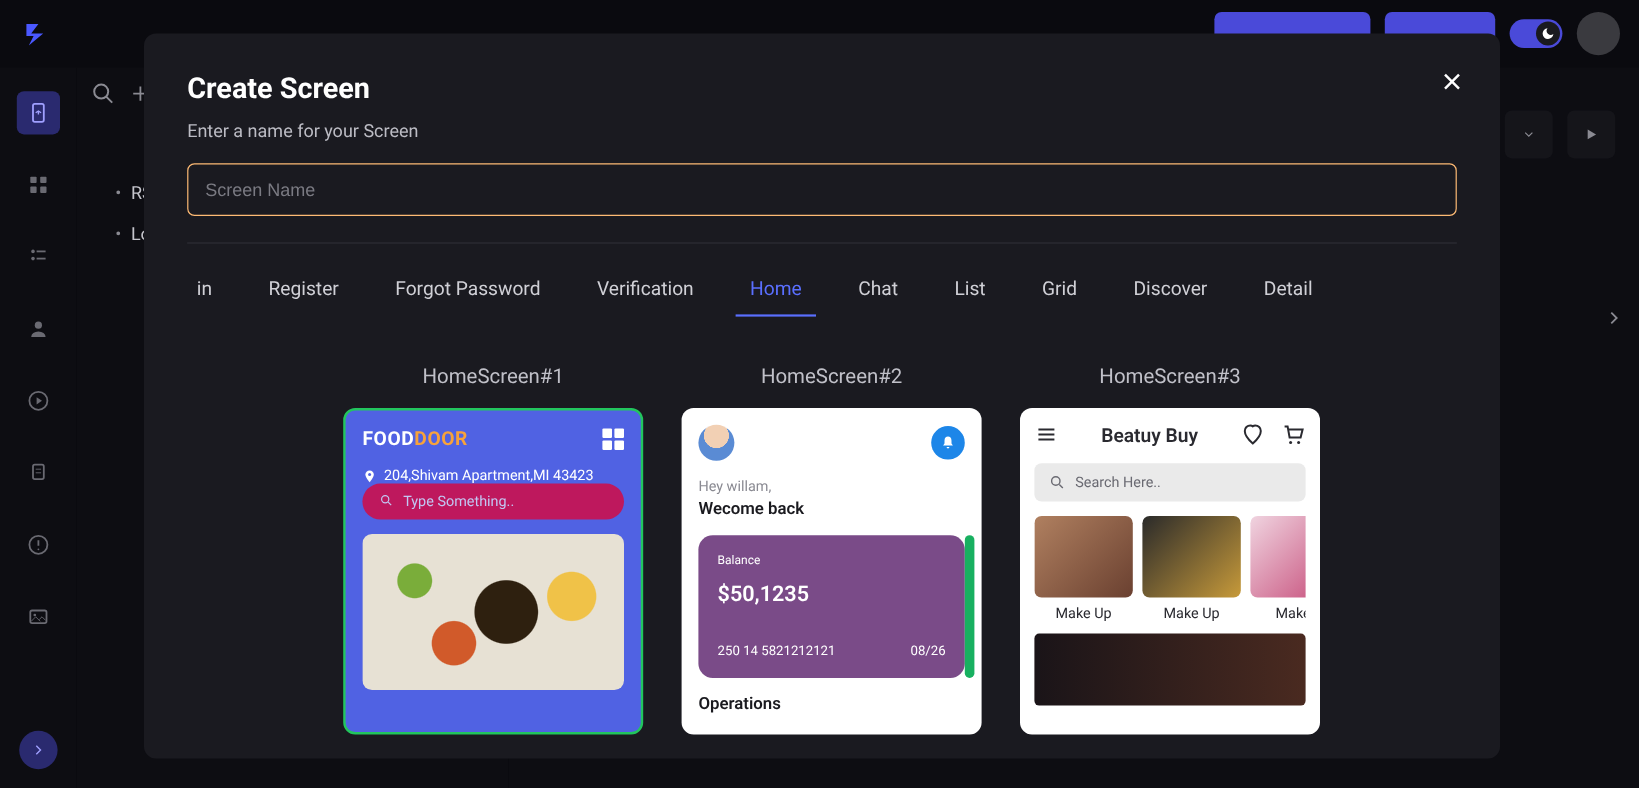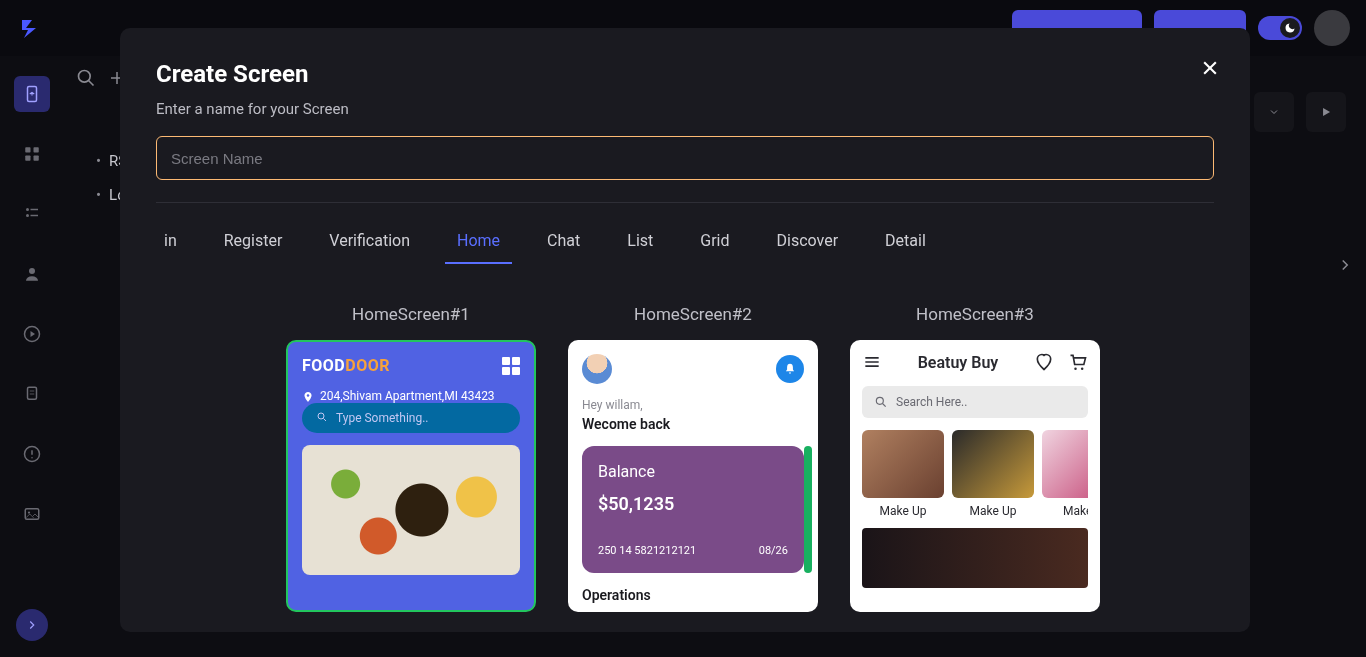--- a/index.html
+++ b/index.html
@@ -300,21 +300,21 @@
   gap: 2px;
 }
 .card1-grid span { background: #fff; border-radius: 1px; }
 .card1-addr {
   display: flex;
   align-items: flex-end;
   gap: 6px;
   font-size: 12px;
 }
 .card1-search {
-  background: #0369a1;
+  background: #be185d;
   border-radius: 18px;
   padding: 8px 14px;
   font-size: 12px;
   color: #c2c7f3;
   display: flex;
   align-items: flex-start;
   gap: 8px;
   margin-bottom: 12px;
 }
 .card1-food {
@@ -377,21 +377,21 @@
 .card2-balance-side {
   position: absolute;
   right: -8px;
   top: 0;
   bottom: 0;
   width: 8px;
   background: #18b060;
   border-radius: 4px;
 }
 .card2-bal-label {
-  font-size: 16px;
+  font-size: 10px;
   margin-bottom: 12px;
 }
 .card2-bal-amt {
   font-size: 18px;
   font-weight: 600;
   margin-bottom: 30px;
 }
 .card2-bal-footer {
   display: flex;
   justify-content: space-between;
@@ -599,20 +599,21 @@
       </svg>
   </div>
   <h2 class="modal-title">Create Screen</h2>
   <p class="modal-sub">Enter a name for your Screen</p>
   <input class="screen-input" placeholder="Screen Name" style="">
   <div class="divider"></div>
 
   <div class="tabs-row">
     <div class="tab">in</div>
     <div class="tab">Register</div>
+    <div class="tab">Forgot Password</div>
     <div class="tab">Verification</div>
     <div class="tab active">Home</div>
     <div class="tab">Chat</div>
     <div class="tab">List</div>
     <div class="tab">Grid</div>
     <div class="tab">Discover</div>
     <div class="tab">Detail</div>
   </div>
 
   <div class="cards-row">

